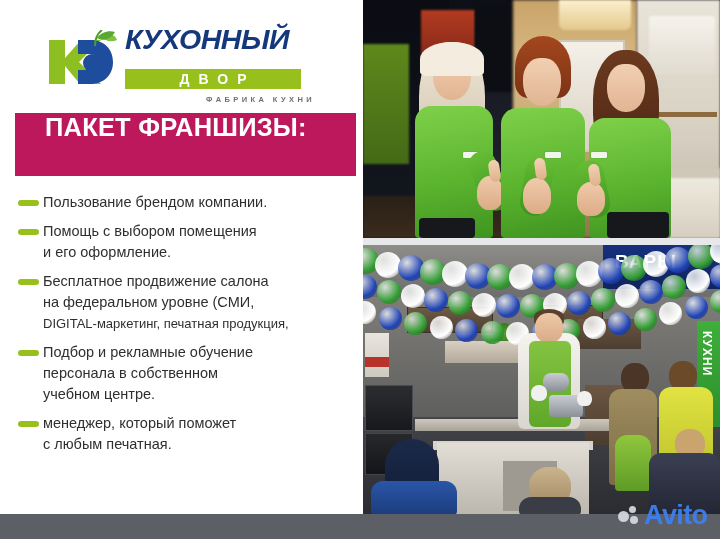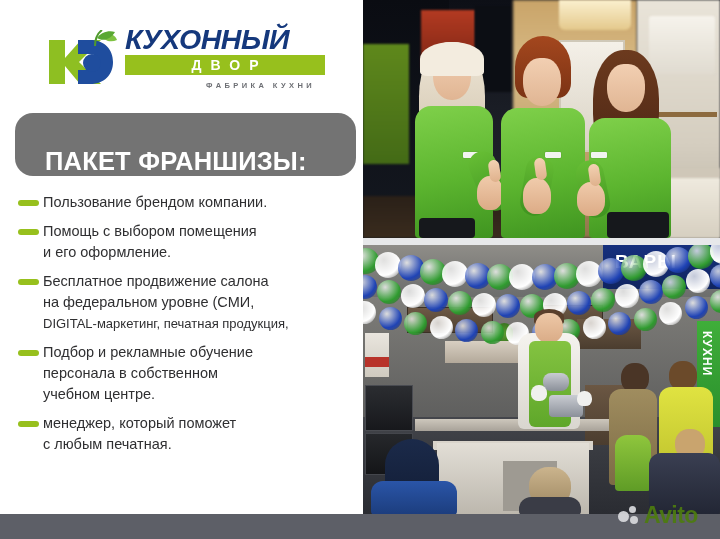--- a/index.html
+++ b/index.html
@@ -41,23 +41,23 @@
     font-family:"Liberation Sans", sans-serif;
     font-weight:bold; font-style:italic;
     font-size:28px; letter-spacing:-0.5px;
     color:#15387c;
     line-height:30px;
     white-space:nowrap;
     transform:scaleX(1.02);
     transform-origin:left center;
   }
   .logo-dvor-bar {
-    margin-top:0;
+    margin-top:14px;
     background:#97c01d;
-    width:200px; height:20px;
+    width:176px; height:20px;
     display:flex; align-items:center; justify-content:center;
   }
   .logo-dvor {
     font-weight:bold; font-size:14px;
     letter-spacing:9px; text-indent:9px;
     color:#ffffff;
     line-height:14px;
   }
   .logo-fab {
     margin-top:6px;
@@ -65,22 +65,22 @@
     font-size:7.5px; font-weight:bold;
     letter-spacing:3.4px;
     color:#6d6f74;
     padding-right:2px;
   }
 
   
   .title-banner {
     position:absolute; left:8px; top:113px;
     width:341px; height:63px;
-    background:#737373;
-    display:flex; align-items:flex-end;border-radius:18px;
+    background:#be185d;
+    display:flex; align-items:flex-start;
   }
   .title-banner .title-text {
     color:#ffffff;
     font-size:25.5px;
     font-weight:bold;
     letter-spacing:0.2px;
     padding-left:30px;
     white-space:nowrap;
   }
 
@@ -237,21 +237,21 @@
     display:flex; align-items:center; gap:5px;
     opacity:.92;
     z-index:40;
   }
   .avito-dots { position:relative; width:21px; height:19px; }
   .avito-dots i { position:absolute; display:block; border-radius:50%; background:#d9dade; }
   .ad1 { left:0; top:5px; width:11px; height:11px; }
   .ad2 { left:11px; top:0px; width:7px; height:7px; }
   .ad3 { left:12px; top:10px; width:8px; height:8px; }
   .avito-word {
-    color:#4d7c0f; font-size:23px; font-weight:bold;
+    color:#3b82f6; font-size:27px; font-weight:bold;
     letter-spacing:-0.6px; line-height:23px;
   }
 </style>
 </head>
 <body>
 
 <div class="page">
 
   <div class="left-panel">
 

